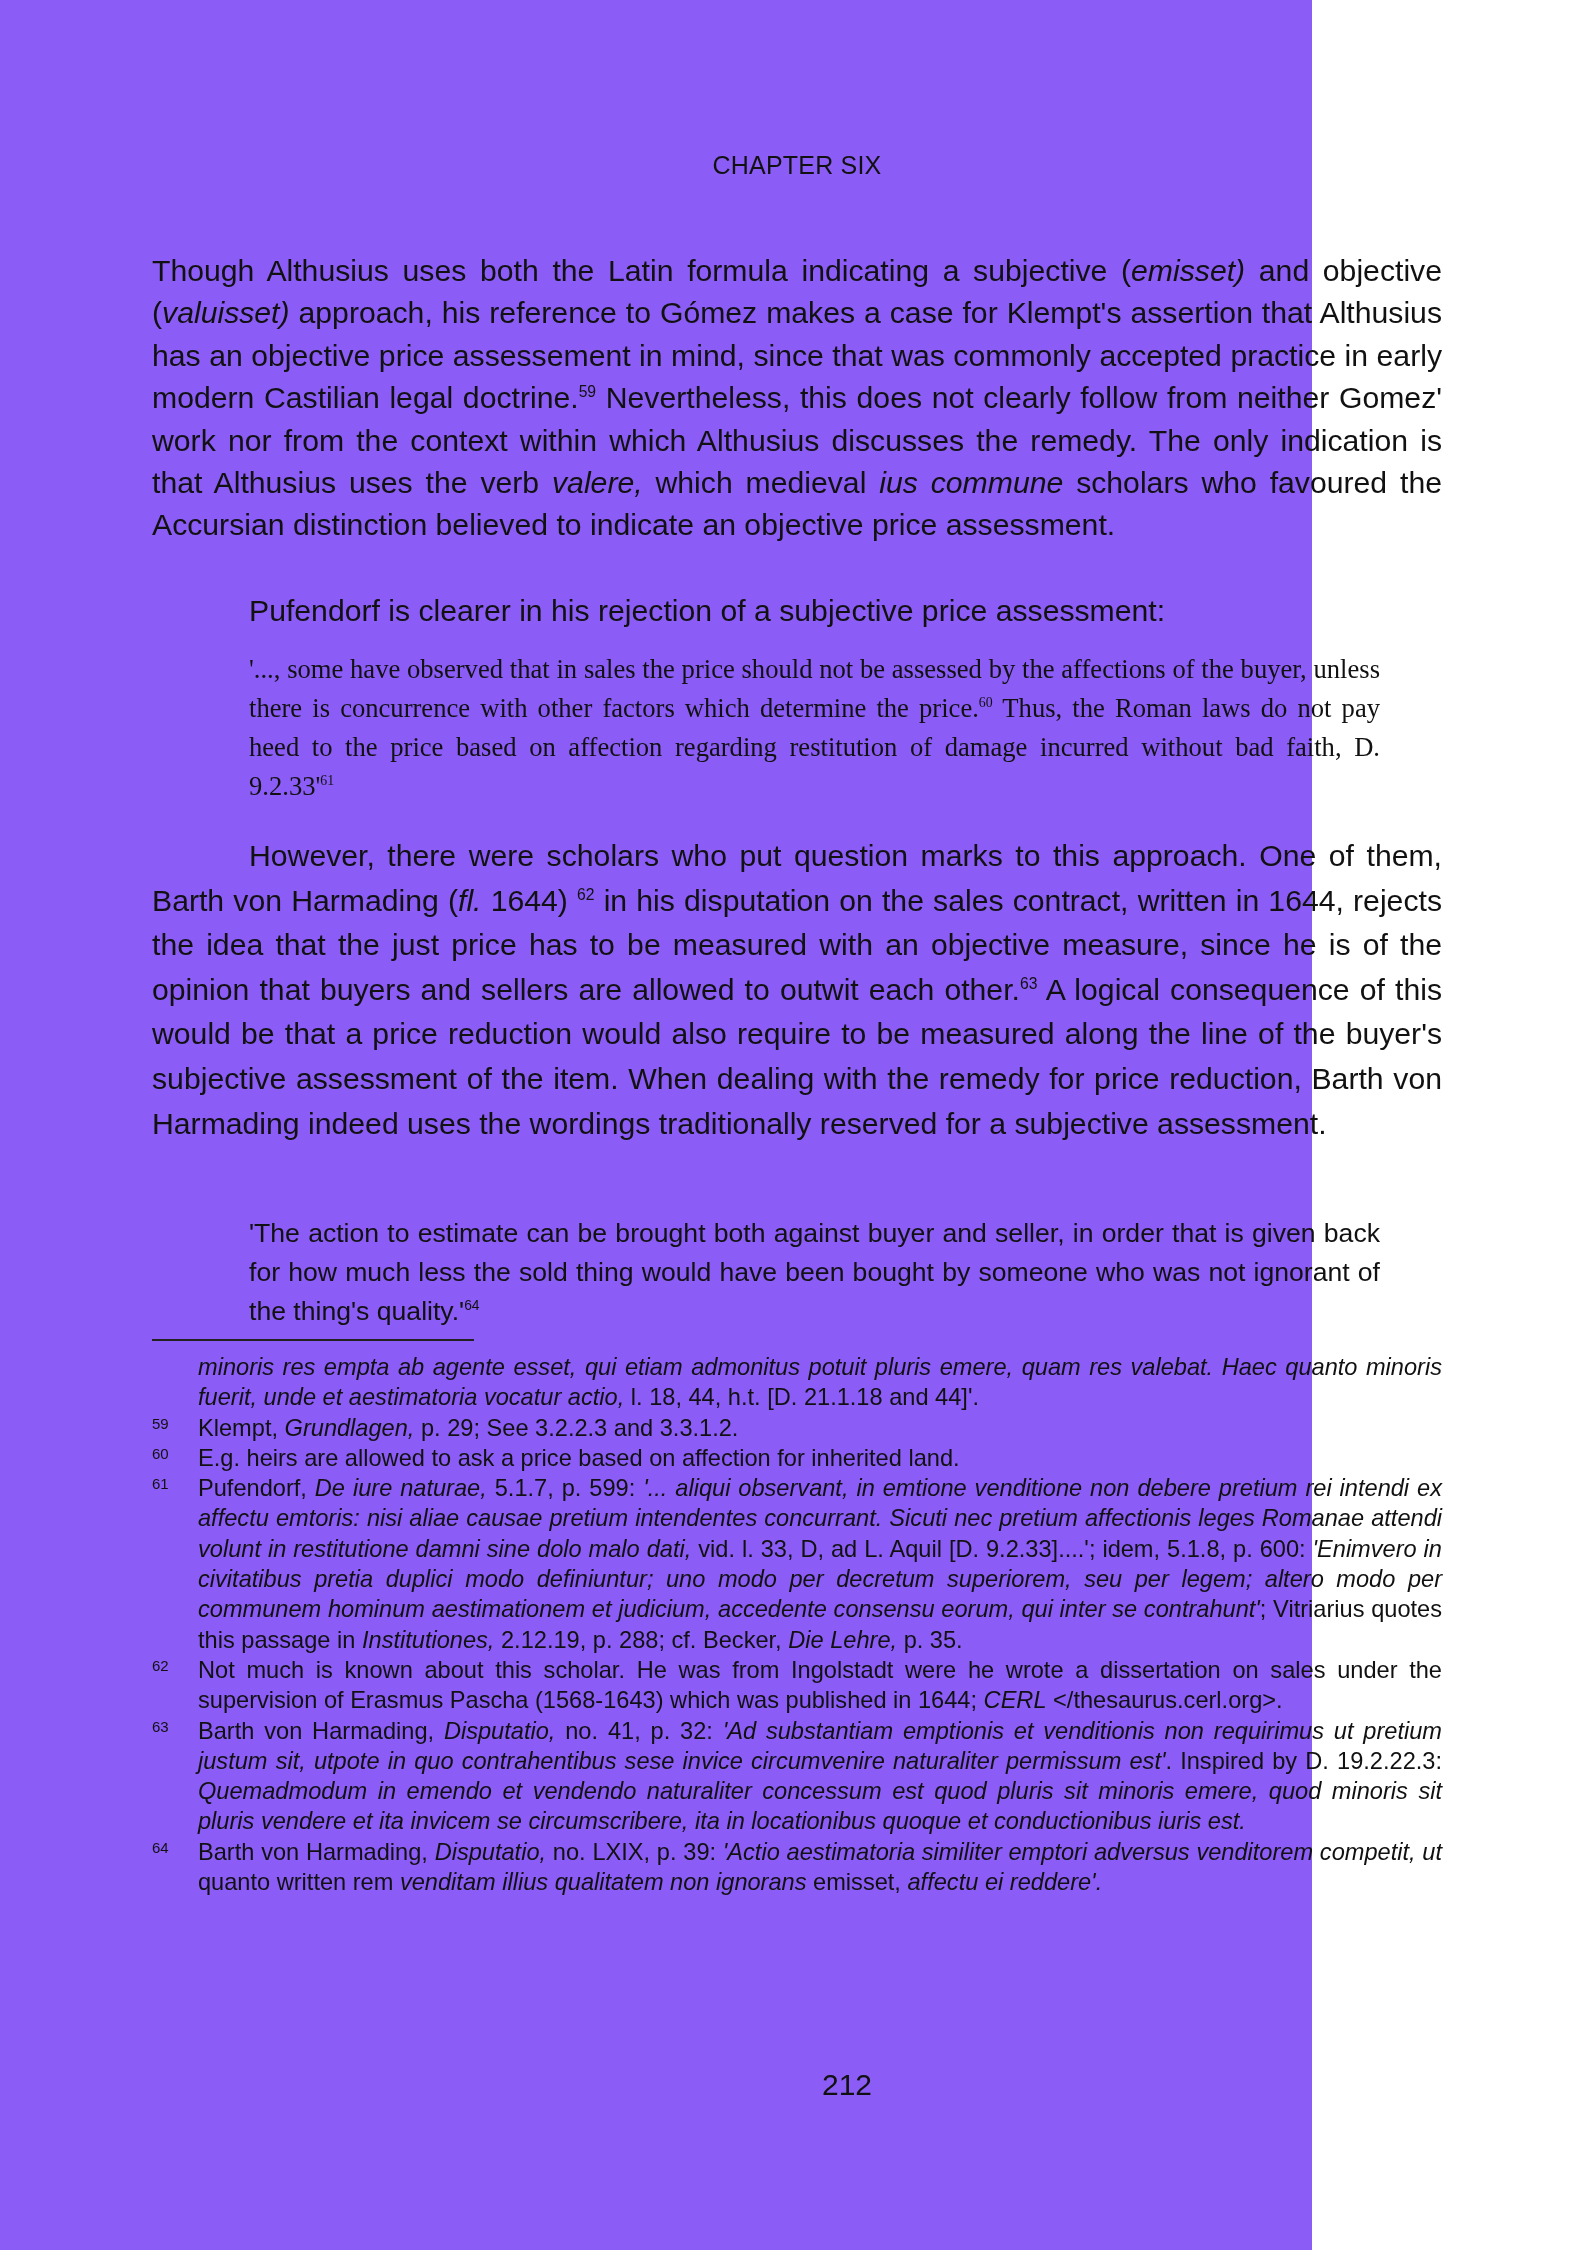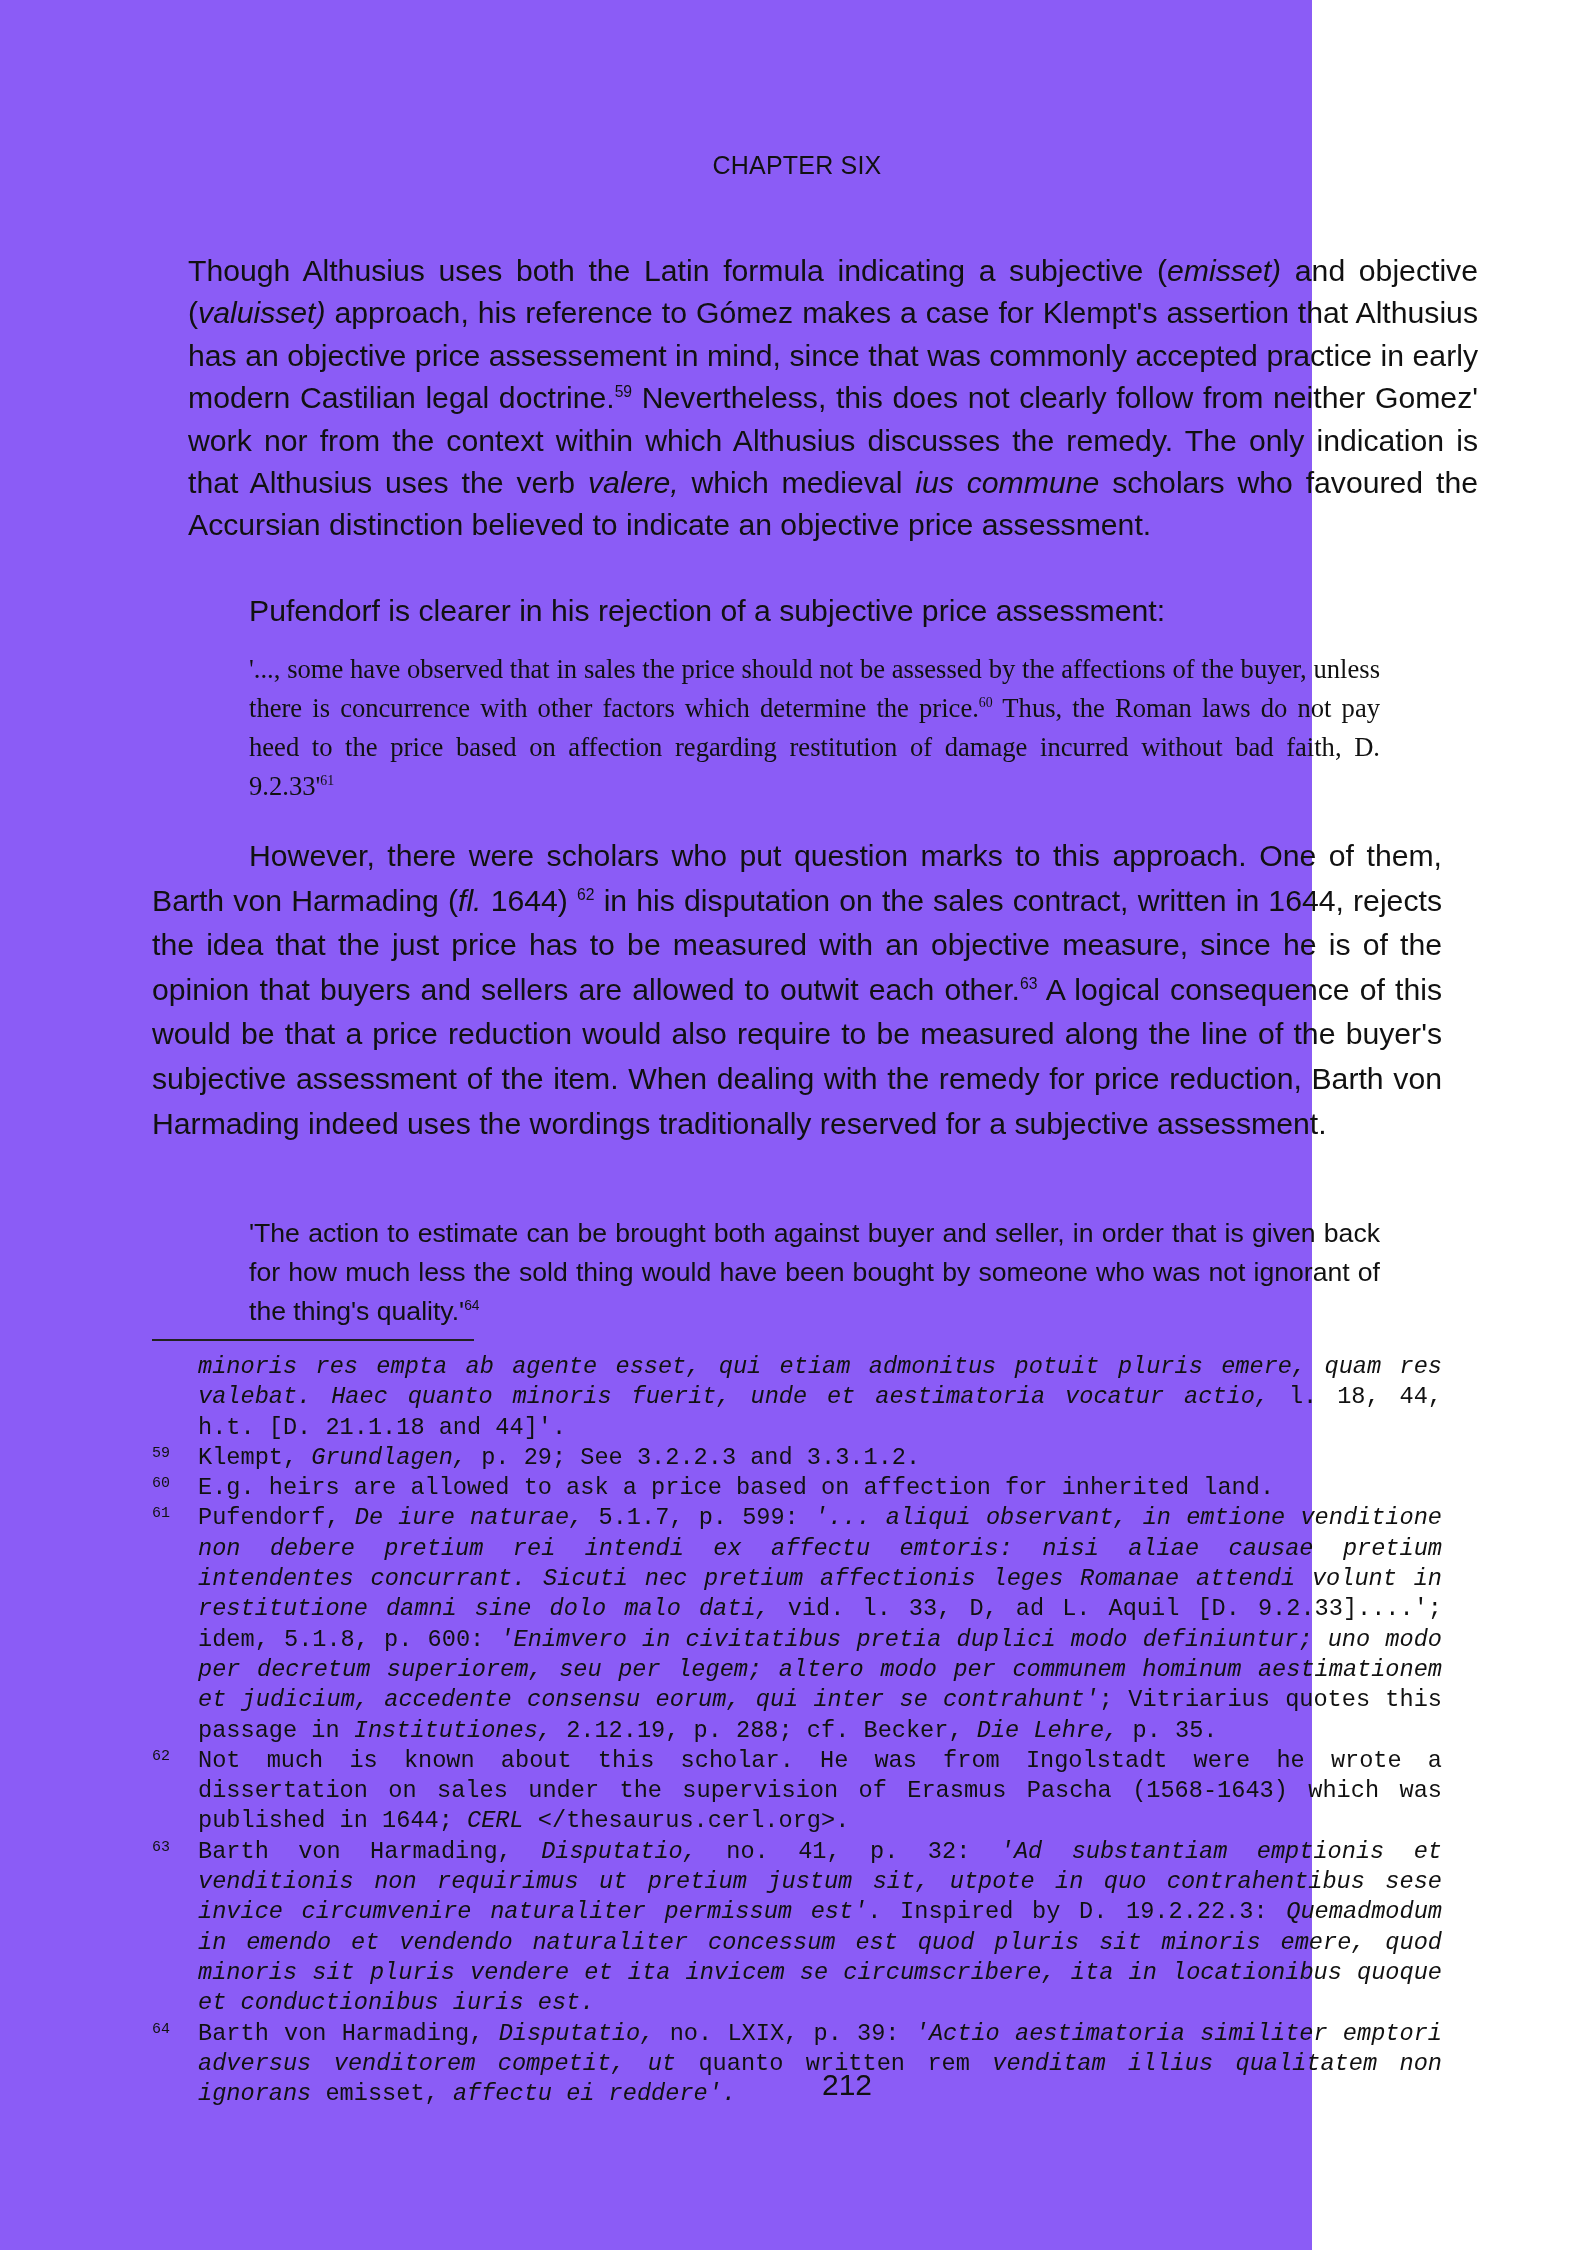--- a/index.html
+++ b/index.html
@@ -2,29 +2,29 @@
 <html><head>
 <meta charset="utf-8">
 <style>
   html, body { margin: 0; padding: 0; background: #ffffff; }
   body { width: 1594px; height: 2250px; position: relative; overflow: hidden;
          font-family: "Liberation Sans", "DejaVu Sans", sans-serif; color: #111111; }
   .page { position: absolute; left: 0; top: 0; width: 1312px; height: 2250px; background: #8b5cf6; }
   .running-head { position: absolute; left: 152px; width: 1290px; top: 150px; text-align: center;
                   font-size: 25px; line-height: 30px; letter-spacing: 0.2px; }
   .body-text { position: absolute; left: 152px; width: 1290px; font-size: 30.2px; text-align: justify; margin: 0; }
-  .p1 { top: 250px; line-height: 42.4px; margin-left: 36px; }
+  .p1 { top: 250px; line-height: 42.4px; }
   .p1b { top: 590px; line-height: 42.4px; text-indent: 97px; }
   .p2 { top: 834px; line-height: 44.6px; text-indent: 97px; }
   .quote { position: absolute; left: 249px; width: 1131px; font-size: 26.6px; line-height: 39px; text-align: justify; margin: 0; }
   .q1 { top: 650px; font-family: Liberation Serif, serif; }
   .q2 { top: 1214px; }
   sup.fn { font-size: 0.52em; vertical-align: 0.7em; line-height: 0; }
   .fn-rule { position: absolute; left: 152px; top: 1339px; width: 322px; height: 0; border-top: 2px solid #222222; }
-  .footnotes { position: absolute; left: 152px; top: 1352px; width: 1290px; font-size: 23.6px; line-height: 30.3px; font-family: Liberation Mono, monospace; }
+  .footnotes { position: absolute; left: 152px; top: 1352px; width: 1290px; font-size: 23.6px; line-height: 30.3px; }
   .fn-item { position: relative; padding-left: 46px; text-align: justify; }
   .fn-num { position: absolute; left: 0; top: -4px; font-size: 15px; line-height: 30px; }
   .page-number { position: absolute; left: 152px; width: 1390px; top: 2068px; text-align: center;
                  font-size: 30px; line-height: 34px; }
   i, em { font-style: italic; }
 </style>
 </head>
 <body>
 
 <div class="page">

